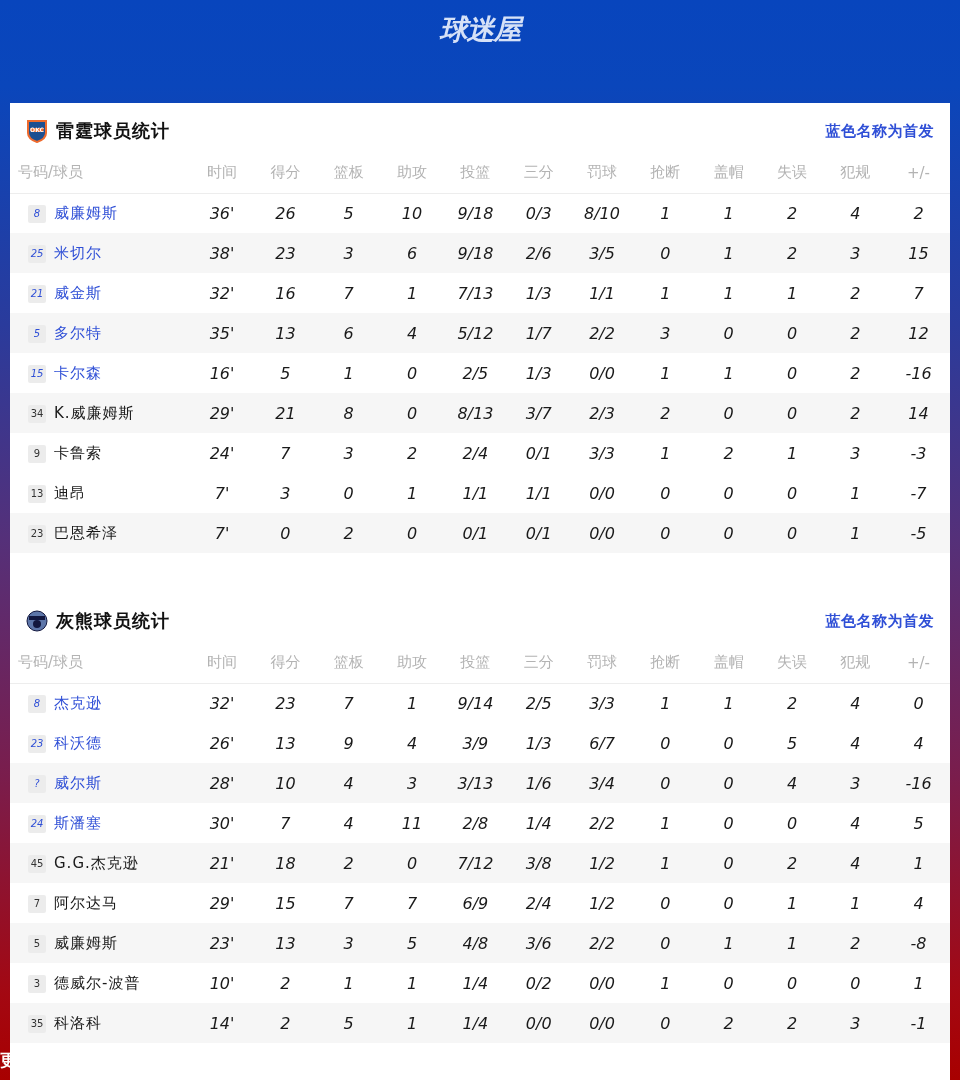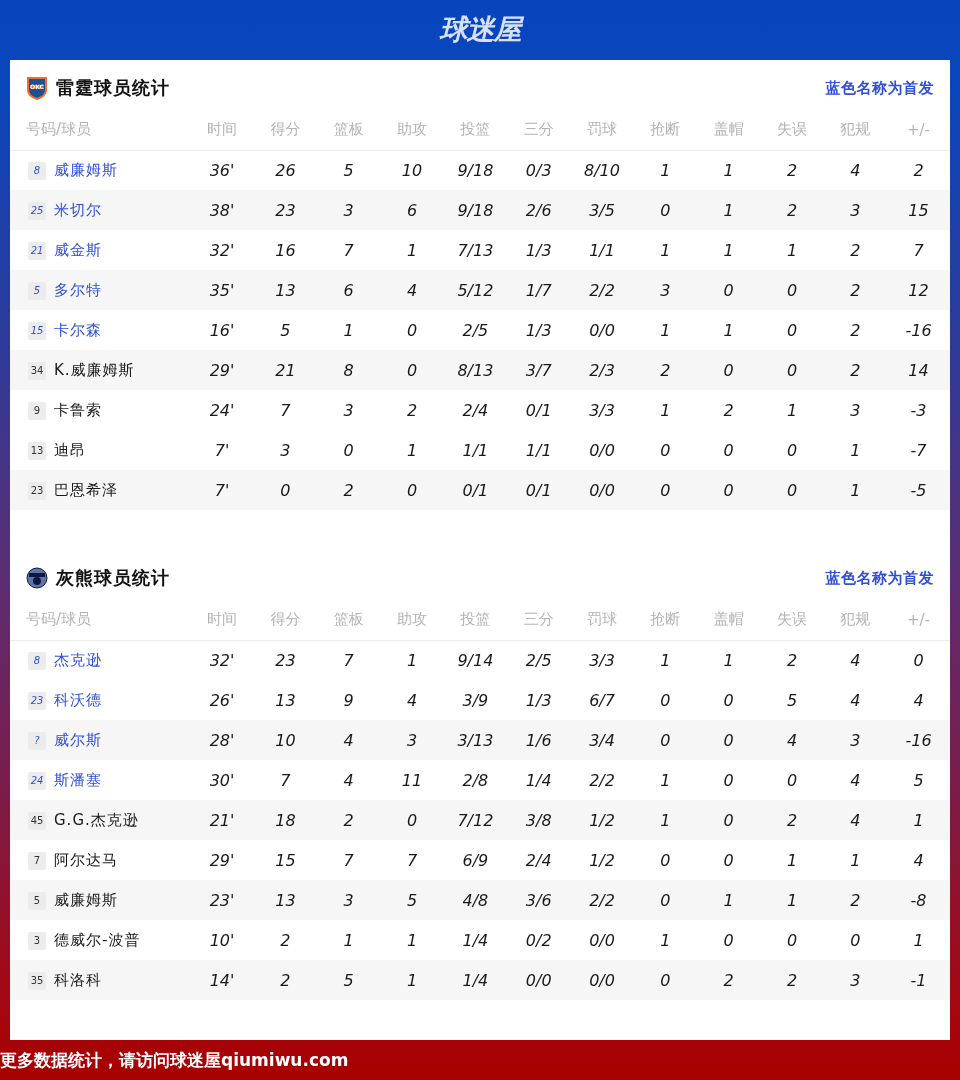--- a/index.html
+++ b/index.html
@@ -12,21 +12,21 @@
   .header {
     position: absolute; left: 0; top: 0; width: 960px; height: 60px;
     display: flex; align-items: center; justify-content: center;
   }
   .logo-text {
     font-family: Liberation Sans, sans-serif;
     font-size: 28px; font-weight: bold; font-style: italic;
     color: #d6e1f7; letter-spacing: -1px;
   }
   .card {
-    position: absolute; left: 10px; width: 940px; background: #ffffff;
+    position: absolute; left: 10px; width: 940px; background: #ffffff; margin-top: 43px;
   }
   .card.okc { top: 60px; height: 490px; }
   .card.mem { top: 550px; height: 490px; }
   .card-title-row {
     height: 56px; display: flex; align-items: center; justify-content: space-between;
     padding: 0 16px 0 16px;
   }
   .title-left { display: flex; align-items: center; }
   .team-logo {
     width: 22px; height: 24px; margin-right: 8px; display: flex; align-items: center; justify-content: center;
@@ -37,21 +37,21 @@
   .starter-note {
     font-size: 15px; color: #2f4fd6; font-weight: bold; letter-spacing: 0.5px;
   }
   table {
     width: 940px; border-collapse: collapse; table-layout: fixed;
   }
   th {
     height: 34px; font-size: 15px; font-weight: normal; color: #b3b3b3; text-align: center;
     border-bottom: 1px solid #ededed; vertical-align: middle; padding-bottom: 6px;
   }
-  th.player-col { text-align: left; padding-left: 16px; }
+  th.player-col { text-align: left; padding-left: 8px; }
   td {
     height: 40px; font-size: 16px; color: #1a1a1a; text-align: center; vertical-align: middle;
     font-style: italic; font-family: "DejaVu Sans", sans-serif;
   }
   tr.alt td { background: #f6f6f6; }
   td.player-cell { text-align: left; padding-left: 18px; font-style: normal; }
   .jersey {
     display: inline-block; width: 18px; height: 18px; background: #ececec; border-radius: 2px;
     font-size: 10px; text-align: center; line-height: 18px; color: #333; vertical-align: middle;
     font-style: normal; margin-right: 8px;

